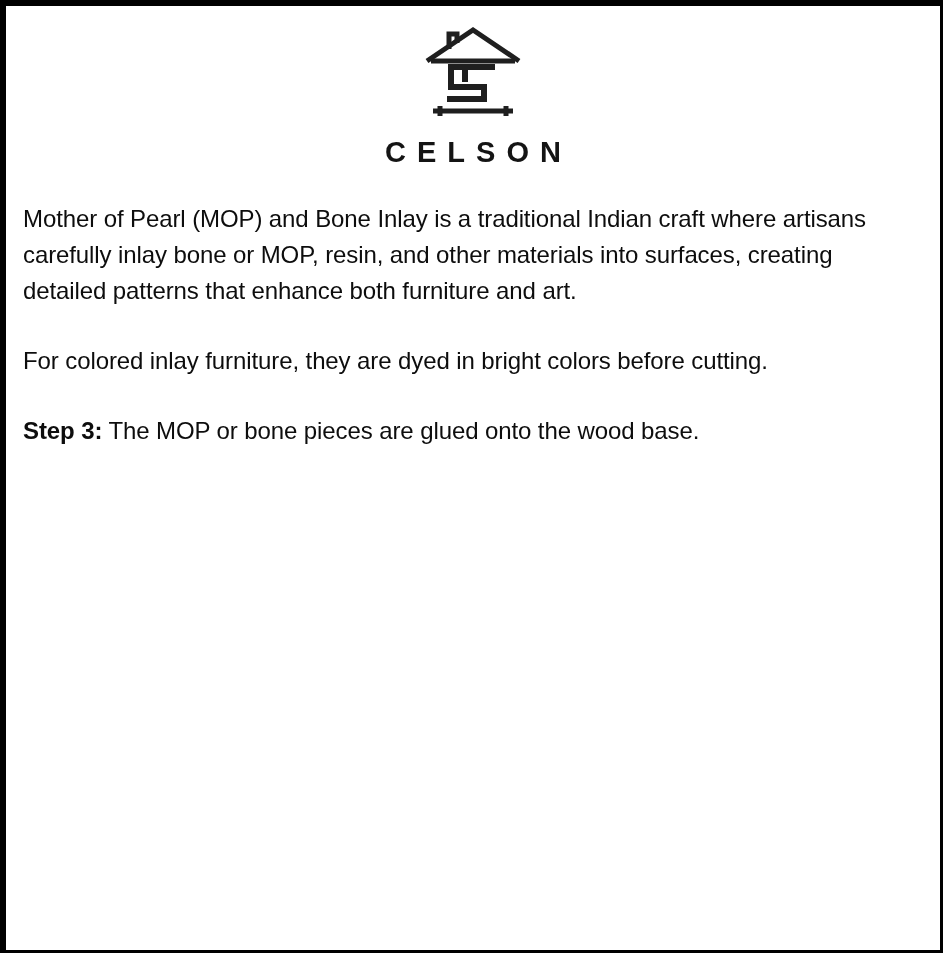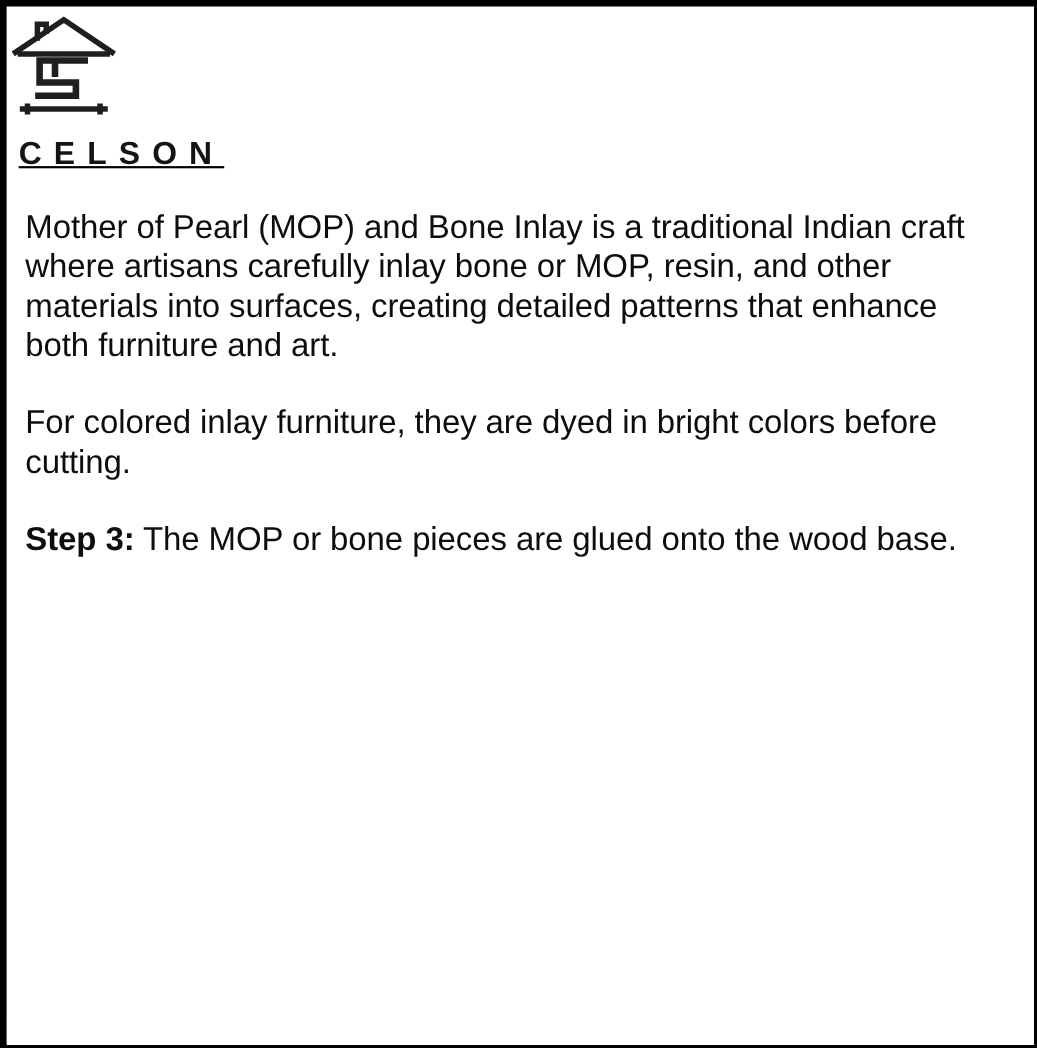--- a/index.html
+++ b/index.html
@@ -22,25 +22,24 @@
     background: #ffffff;
     border-top: 6px solid #000000;
     border-left: 6px solid #000000;
     border-right: 3px solid #000000;
     border-bottom: 3px solid #000000;
     overflow: hidden;
   }
 
   
   #brand {
-    padding-top: 6px;
+    padding-top: 18px;
     display: flex;
     flex-direction: column;
-    align-items: flex-start;
-    text-decoration: underline;
+    align-items: center;
   }
   #logo-mark {
     width: 104px;
     height: 100px;
     display: block;
   }
   #wordmark {
     margin-top: 14px;
     font-family: "Liberation Sans", sans-serif;
     font-size: 29px;
@@ -65,21 +64,21 @@
   }
 
   
   #body-copy {
     margin: 0 0 0 17px;
     width: 886px;
     color: #0d0d0d;
   }
   .para {
     font-family: "Liberation Sans", sans-serif;
-    font-size: 30px;
+    font-size: 24px;
     font-weight: 400;
     line-height: 36px;
     letter-spacing: -0.1px;
     margin: 0;
   }
   .para.gap-intro   { margin-top: 34px; }
   .para.gap         { margin-top: 34px; }
   .step-label       { font-weight: 700; }
   .colon-regular    { font-weight: 400; }
 </style>

